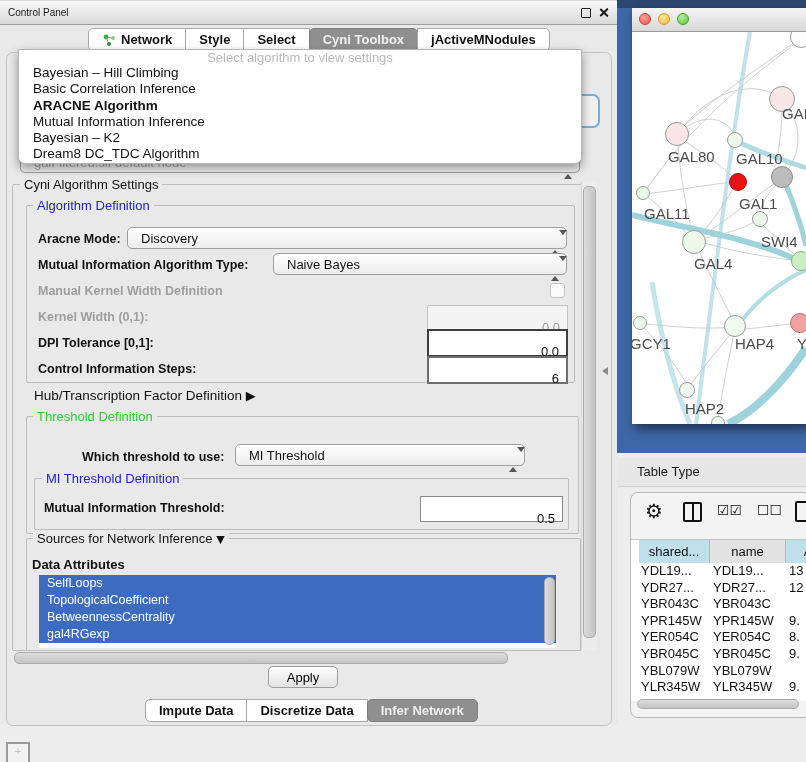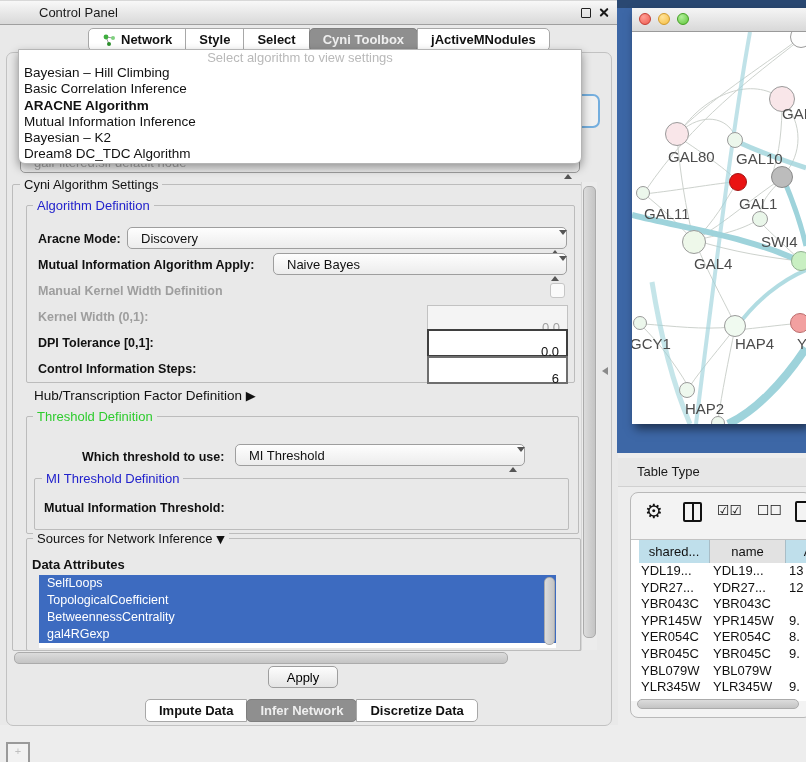--- a/index.html
+++ b/index.html
@@ -2,21 +2,21 @@
 <html><head>
 <meta charset="utf-8">
 <style>
   html,body{margin:0;padding:0;}
   .app{position:relative;width:806px;height:762px;background:#ededed;overflow:hidden;
        font-family:"Liberation Sans","DejaVu Sans",sans-serif;color:#111;}
   
   .cp-window{position:absolute;left:0;top:8;width:618px;height:725px;background:#e9e9e9;}
   .cp-titlebar{position:absolute;left:0;top:0;width:618px;height:23px;
     background:linear-gradient(#f8f8f8,#d9d9d9);border-bottom:1px solid #9f9f9f;border-top:1px solid #d8d8d8;}
-  .cp-title{position:absolute;left:8px;top:0;line-height:23px;font-size:13px;color:#1a1a1a;margin-left:31px;}
+  .cp-title{position:absolute;left:8px;top:0;line-height:23px;font-size:10px;color:#1a1a1a;}
   .float-ic{position:absolute;right:27px;top:7px;width:8px;height:8px;border:1.6px solid #222;border-radius:1px;}
   .close-ic{position:absolute;right:9px;top:6px;width:11px;height:11px;}
   .close-ic::before,.close-ic::after{content:"";position:absolute;left:5px;top:0;width:2.4px;height:11px;background:#1a1a1a;border-radius:1px;}
   .close-ic::before{transform:rotate(45deg);}
   .close-ic::after{transform:rotate(-45deg);}
   
   .tabbar{position:absolute;display:flex;}
   .tab{background:#fff;border:1px solid #a8a8a8;margin-left:-1px;padding:0 13px;line-height:21px;
        font-size:13px;font-weight:bold;color:#111;display:flex;align-items:center;white-space:nowrap;}
   .tab:first-child{margin-left:0;border-top-left-radius:5px;border-bottom-left-radius:5px;}
@@ -50,21 +50,21 @@
   .attr-list{position:absolute;overflow:hidden;background:#fff;}
   .attr-item{height:17px;line-height:17px;background:#3d6bc0;color:#fff;font-size:12.5px;padding-left:8px;}
   
   .sb-track-v{position:absolute;background:#ececec;border-left:1px solid #d6d6d6;}
   .sb-thumb{position:absolute;background:linear-gradient(90deg,#dcdcdc,#c4c4c4);border:1px solid #ababab;border-radius:5px;}
   .sb-thumb-h{position:absolute;background:linear-gradient(#dcdcdc,#c4c4c4);border:1px solid #ababab;border-radius:5px;}
   
   .popup{position:absolute;left:18px;top:49px;width:562px;height:113px;background:#fff;
          border:1px solid #b5b5b5;border-radius:0 0 7px 7px;box-shadow:0 4px 10px rgba(0,0,0,.38);z-index:30;}
   .popup-prompt{height:15px;line-height:15px;text-align:center;color:#b9b9b9;font-size:13px;}
-  .popup-item{height:16.3px;line-height:16.3px;font-size:13.5px;padding-left:5px;white-space:nowrap;}
+  .popup-item{height:16.3px;line-height:16.3px;font-size:13.5px;padding-left:14px;white-space:nowrap;}
   .popup-item.bold{font-weight:bold;}
   .bg-combo{position:absolute;left:20px;top:151px;width:560px;height:22px;z-index:5;color:#a8a8a8;}
   .focus-frag{position:absolute;left:566px;top:94px;width:30px;height:30px;border:2px solid #74aede;
               border-radius:7px;background:#f0f0f0;z-index:4;}
   .btn{position:absolute;background:linear-gradient(#fdfdfd,#e4e4e4);border:1px solid #9e9e9e;border-radius:5px;
        font-size:13px;text-align:center;}
   
   .net-frame{position:absolute;left:617px;top:0;width:189px;height:453px;background:#3d67a6;}
   .net-frame::before{content:"";position:absolute;left:0;top:0;width:100%;height:8px;background:#2a4872;}
   .net-window{position:absolute;left:15px;top:8px;width:174px;height:416px;background:#fff;
@@ -161,21 +161,21 @@
 
     <div class="fs" style="left:26px;top:205px;width:547px;height:176px;"></div>
     <div class="legend blue" style="left:33px;top:199px;">Algorithm Definition</div>
 
     <div class="lbl" style="left:38px;top:232px;">Aracne Mode:</div>
     <div class="combo" style="left:127px;top:227px;width:440px;">
       <span>Discovery</span>
       <span class="stepper"><span class="up"></span><span class="dn"></span></span>
     </div>
 
-    <div class="lbl" style="left:38px;top:258px;">Mutual Information Algorithm Apply:</div>
+    <div class="lbl" style="left:38px;top:258px;">Mutual Information Algorithm Type:</div>
     <div class="combo" style="left:273px;top:253px;width:294px;">
       <span>Naive Bayes</span>
       <span class="stepper"><span class="up"></span><span class="dn"></span></span>
     </div>
 
     <div class="lbl dis" style="left:38px;top:284px;">Manual Kernel Width Definition</div>
     <div class="chk" style="left:550px;top:283px;"></div>
 
     <div class="lbl dis" style="left:38px;top:310px;">Kernel Width (0,1):</div>
     <div class="field dis" style="left:427px;top:305px;width:141px;height:20px;line-height:19px;">0.0</div>
@@ -197,20 +197,21 @@
     <div class="lbl" style="left:82px;top:450px;">Which threshold to use:</div>
     <div class="combo" style="left:235px;top:444px;width:290px;">
       <span>MI Threshold</span>
       <span class="stepper"><span class="up"></span><span class="dn"></span></span>
     </div>
 
     <div class="fs" style="left:34px;top:478px;width:533px;height:50px;"></div>
     <div class="legend blue" style="left:42px;top:472px;">MI Threshold Definition</div>
 
     <div class="lbl" style="left:44px;top:501px;">Mutual Information Threshold:</div>
+    <div class="field soft" style="left:420px;top:496px;width:143px;height:21px;line-height:19px;">0.5</div>
 
     <div class="fs" style="left:26px;top:538px;width:553px;height:111px;"></div>
     <div class="legend" style="left:33px;top:532px;">
       <span>Sources for Network Inference</span>
       <span class="tri"> ▼</span>
     </div>
     <div class="lbl" style="left:32px;top:557px;font-size:13px;">Data Attributes</div>
 
     <div class="attr-list" style="left:39px;top:575px;width:517px;height:73px;" id="attr-list">
         <div class="attr-item">SelfLoops</div>
@@ -223,25 +224,25 @@
     <div class="sb-track-v" style="left:581px;top:182px;width:15px;height:468px;"></div>
     <div class="sb-thumb" style="left:583px;top:186px;width:11px;height:450px;"></div>
     <div class="sb-thumb-h" style="left:14px;top:652px;width:492px;height:10px;"></div>
 
     <button class="btn" style="left:268px;top:666px;width:70px;height:22px;">Apply</button>
 
     <div class="tabbar" style="left:145px;top:699px;" id="bottom-tabs">
         <div class="tab">
           <span>Impute Data</span>
         </div>
+        <div class="tab">
+          <span>Discretize Data</span>
+        </div>
         <div class="tab sel">
           <span>Infer Network</span>
-        </div>
-        <div class="tab">
-          <span>Discretize Data</span>
         </div>
       </div>
   </div>
 
   <div class="split-arrow"></div>
 
   <div class="net-frame">
     <div class="net-window">
       <div class="net-titlebar">
         <span class="light" style="left:7px;background:radial-gradient(circle at 35% 30%,#ff9d93,#ee5b51);border:1px solid #c43c33;"></span>

